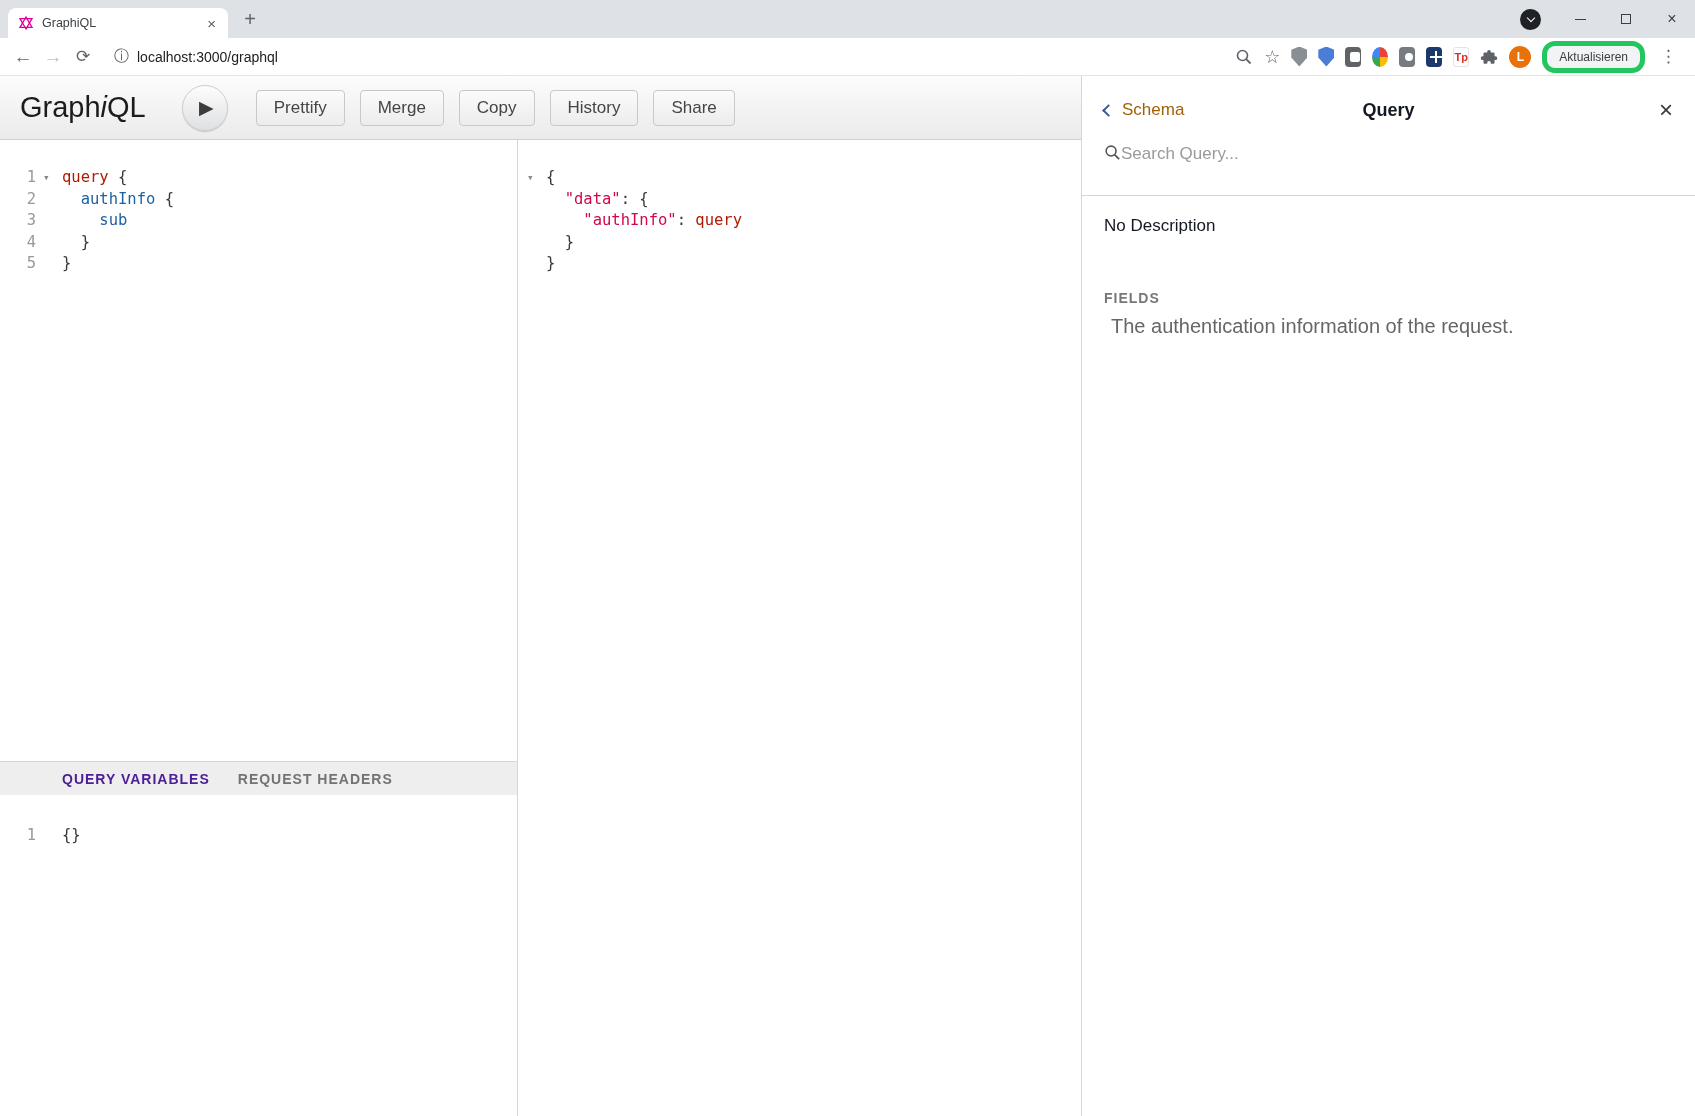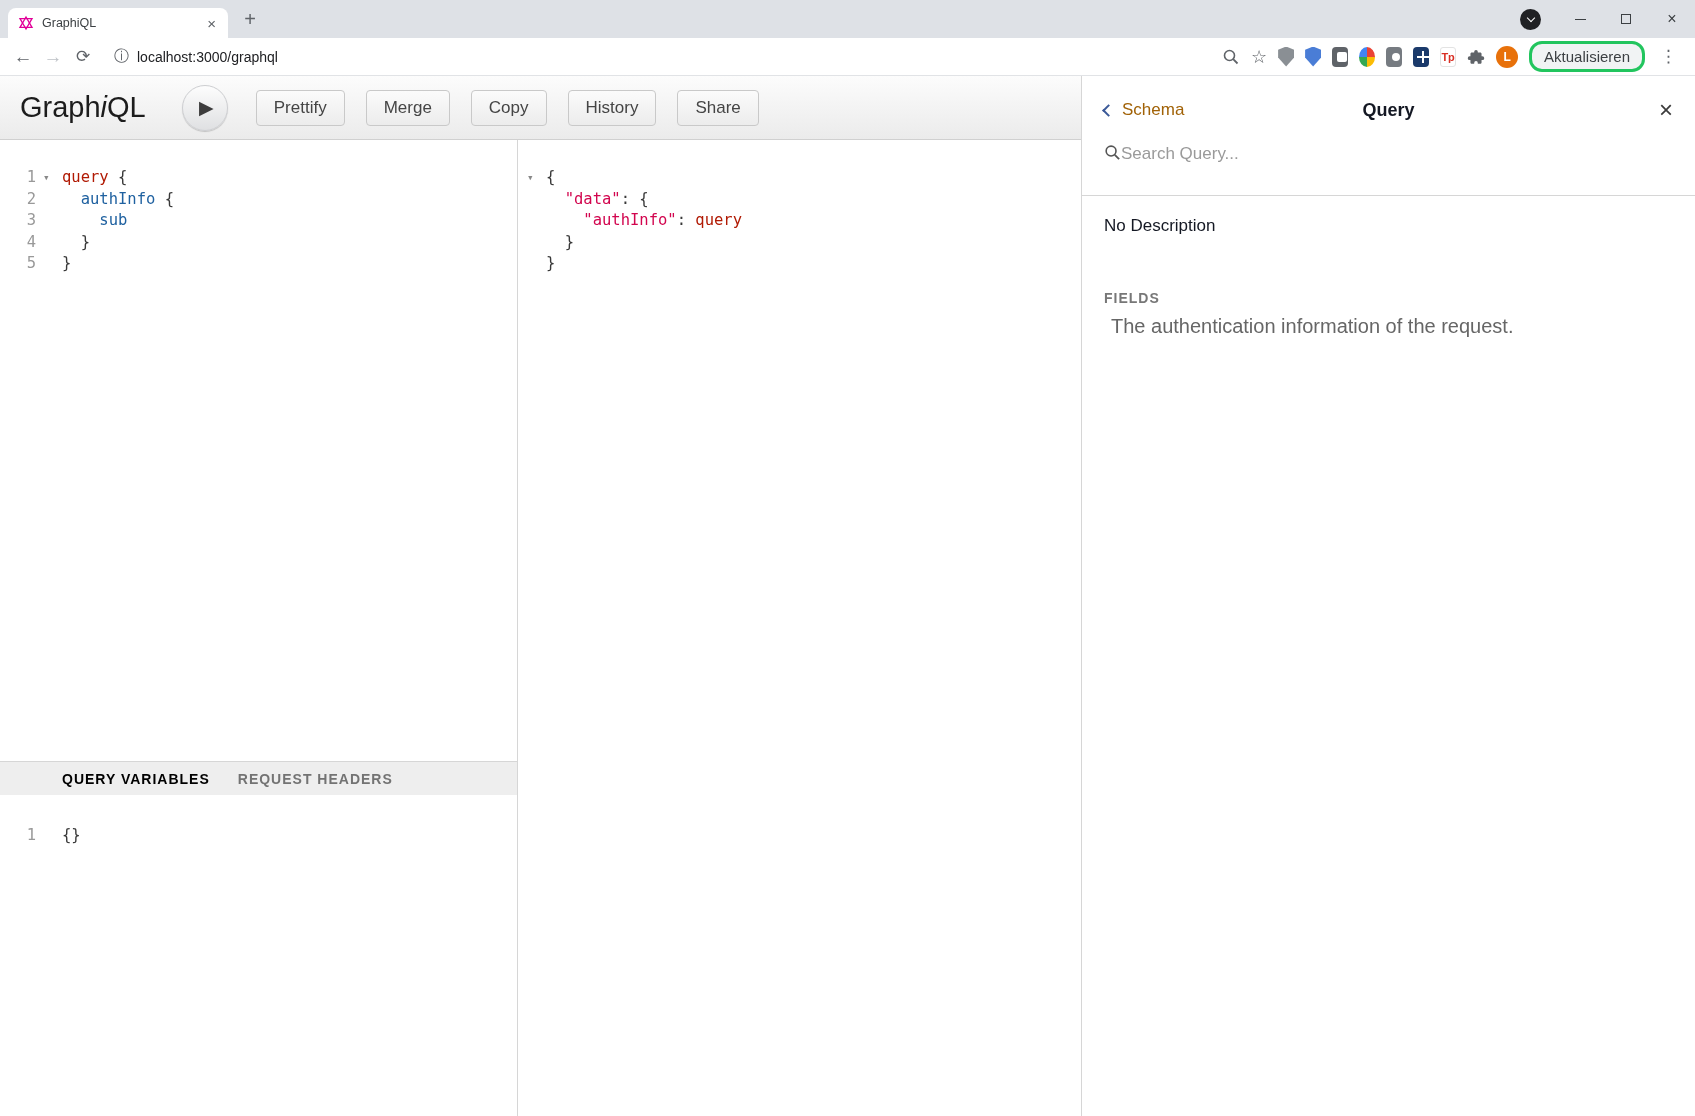--- a/index.html
+++ b/index.html
@@ -48,37 +48,37 @@
   .ext-camera::after { content: ""; position: absolute; left: 6px; top: 6px; width: 8px; height: 8px;
                        border-radius: 50%; background: #fff; }
   .ext-navy-star { background: #1b3a6b; border-radius: 4px; position: relative; }
   .ext-navy-star::before, .ext-navy-star::after { content: ""; position: absolute; background: #fff; }
   .ext-navy-star::before { left: 9px; top: 4px; width: 2px; height: 12px; }
   .ext-navy-star::after { left: 4px; top: 9px; width: 12px; height: 2px; }
   .ext-tp { background: #fff; border-radius: 3px; border: 1px solid #e3e3e3; color: #d93025; font-weight: bold;
             font-size: 11px; display: flex; align-items: center; justify-content: center; }
   .avatar { width: 22px; height: 22px; border-radius: 50%; background: #e8710a; color: #fff; font-size: 12px;
             font-weight: bold; display: flex; align-items: center; justify-content: center; cursor: pointer; }
-  .update-pill { border: 3px solid #22c55e; background: #f1f3f4; color: #3c4043; font-size: 15px;
+  .update-pill { border: 5px solid #22c55e; background: #f1f3f4; color: #3c4043; font-size: 12px;
                  border-radius: 13px; padding: 4px 12px; cursor: pointer; white-space: nowrap; }
   .dots { font-size: 17px; color: #5f6368; padding: 0 4px; cursor: pointer; }
 
   
   .app { display: flex; height: 1040px; }
   .left { width: 1081px; display: flex; flex-direction: column; }
 
   .gtopbar { height: 64px; flex: none; display: flex; align-items: center; padding-left: 20px;
              background: linear-gradient(#fcfcfc, #ebebeb); border-bottom: 1px solid #d0d0d0; }
   .logo { font-size: 29px; color: #1c1c1c; margin-right: 36px; cursor: default; }
   .logo em { font-style: italic; }
   .playbtn { width: 46px; height: 46px; border-radius: 50%; flex: none; margin-right: 28px; cursor: pointer;
              background: linear-gradient(#fdfdfd, #dfe0e2); border: 1px solid #cdced1;
              box-shadow: 0 1px 1px rgba(0,0,0,0.18); display: flex; align-items: center; justify-content: center; }
   .play-ic { font-size: 19px; color: #3c3c3c; margin-left: 3px; }
-  .gbuttons { display: flex; gap: 21px; }
+  .gbuttons { display: flex; gap: 15px; }
   .gbtn { background: linear-gradient(#fbfbfb, #ececec); border: 1px solid #c9c9c9; border-radius: 4px;
           color: #454545; font-size: 17px; padding: 7px 17px; cursor: pointer; font-family: inherit; }
 
   .panes { flex: 1; display: flex; min-height: 0; }
   .qpane { width: 518px; flex: none; border-right: 1px solid #d6d6d6; display: flex; flex-direction: column; background: #fff; }
   .rpane { flex: 1; background: #fff; padding-top: 27px; }
 
   .editor { font-family: "DejaVu Sans Mono", "Liberation Mono", monospace; font-size: 15.5px; }
   .q-editor { height: 621px; flex: none; padding-top: 27px; overflow: hidden; }
   .cl { display: flex; height: 21.5px; line-height: 21.5px; }
@@ -88,21 +88,21 @@
   .rpane .cl { padding-left: 6px; }
 
   .tk-kw { color: #B11A04; }
   .tk-prop { color: #1F61A0; }
   .tk-p { color: #393939; }
   .tk-key { color: #D2054E; }
 
   .vartitle { height: 34px; flex: none; background: #eeeeee; border-top: 1px solid #d6d6d6;
               display: flex; align-items: center; gap: 28px; padding-left: 62px;
               font-size: 14px; font-weight: bold; letter-spacing: 1px; }
-  .var-tab-active { color: #000000; cursor: pointer; }
+  .var-tab-active { color: #4c1d95; cursor: pointer; }
   .var-tab-inactive { color: #737373; cursor: pointer; }
   .var-editor { flex: 1; padding-top: 30px; }
 
   
   .docpanel { width: 614px; flex: none; border-left: 1px solid #d6d6d6; background: #fff;
               display: flex; flex-direction: column; }
   .doc-header { height: 68px; flex: none; display: flex; align-items: center; padding: 0 22px; position: relative; }
   .doc-back { display: flex; align-items: center; gap: 9px; color: #a16207; font-size: 17px; cursor: pointer; }
   .doc-back .chevron { width: 9px; height: 9px; border-left: 2px solid #3B5998; border-bottom: 2px solid #3B5998;
                        transform: rotate(45deg); margin-top: 1px; }

